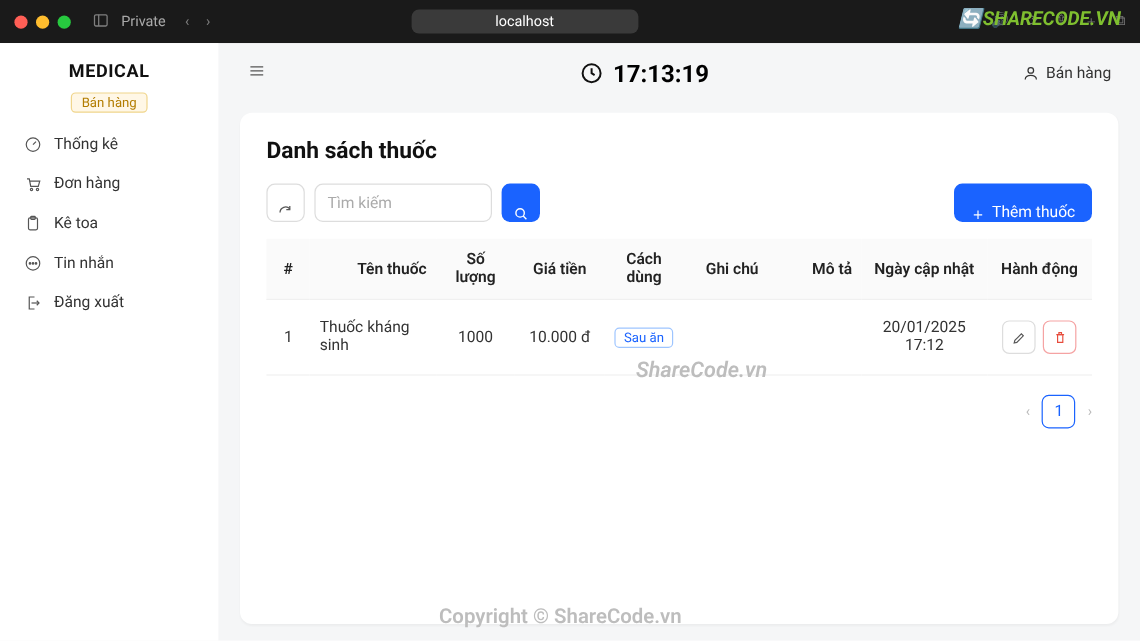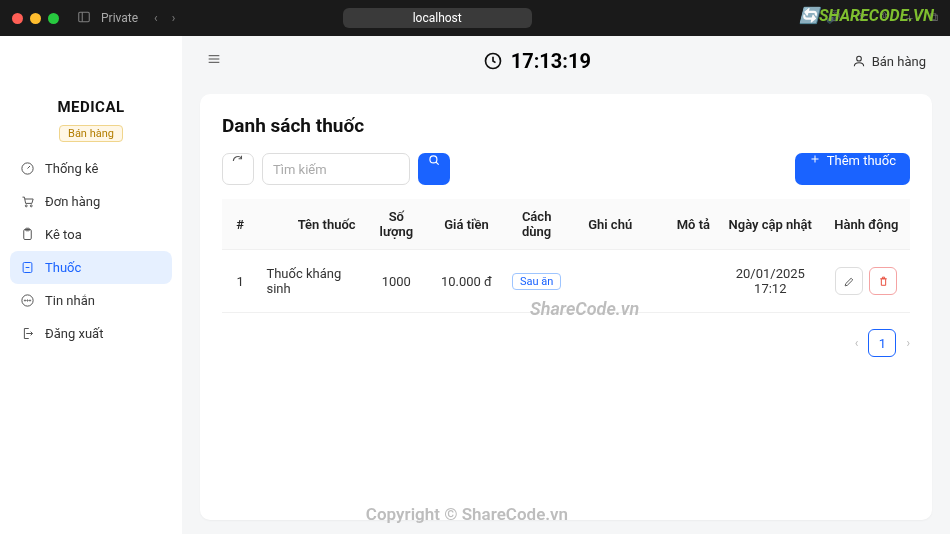--- a/index.html
+++ b/index.html
@@ -14,40 +14,40 @@
   .dot.green { background: #27c93f; }
   .chrome .sidebar-btn { margin-left: 8px; opacity: .7; }
   .chrome .private { opacity: .8; }
   .chrome .nav-arrows { margin-left: 6px; display:flex; gap:14px; opacity:.55;}
   .chrome .url { flex:0 0 auto; margin: 0 auto; background: #3a3a3a; padding: 3px 70px; border-radius: 6px; font-size: 12px; color:#fff; position:relative; left:10px;}
   .chrome .right-icons { display:flex; gap:14px; opacity:.5; margin-left:auto; }
 
   
   .app { display: flex; height: calc(534px - 36px); background: #f5f6f7; }
   .sidebar { width: 182px; background: #fff; padding: 14px 10px; display:flex; flex-direction:column; }
-  .brand { text-align: center; font-weight: 700; font-size: 15px; letter-spacing: .5px; color:#111; margin-bottom:6px;margin-top:48px;}
+  .brand { text-align: center; font-weight: 700; font-size: 15px; letter-spacing: .5px; color:#111; margin-bottom:6px;}
   .sales-tag { display:inline-block; background:#fff7e6; border:1px solid #f0d58c; color:#b37d00; font-size:11px; padding:1px 8px; border-radius:4px; margin: 0 auto 10px; }
   .menu { list-style:none; }
   .menu li { display:flex; align-items:center; gap:10px; padding:9px 10px; font-size:13px; color:#333; border-radius:8px; cursor:pointer; }
   .menu li.active { background:#e6f0ff; color:#1a63ff; }
   .menu svg { width:15px; height:15px; stroke:#555; fill:none; stroke-width:1.6; }
   .menu li.active svg { stroke:#1a63ff; }
 
   .main { flex:1; display:flex; flex-direction:column; }
   .topbar { height:50px; display:flex; align-items:center; justify-content:space-between; padding:0 24px; }
   .clock { display:flex; align-items:center; gap:8px; font-size:20px; font-weight:700; margin:0 auto; }
   .clock svg { width:20px; height:20px; stroke:#111; fill:none; stroke-width:2; }
   .header-right { display:flex; align-items:center; gap:6px; font-size:13px; color:#333; }
   .header-right svg { width:14px; height:14px; stroke:#333; fill:none; stroke-width:1.8;}
   .hamburger svg { width:16px; height:16px; stroke:#555; fill:none; stroke-width:1.6; }
 
   .card { margin: 8px 18px 14px 18px; background:#fff; border-radius:10px; padding:20px 22px; flex:1; box-shadow: 0 1px 2px rgba(0,0,0,.04);}
   .card h2 { font-size:19px; font-weight:700; margin-bottom:16px; color:#111;}
   .toolbar { display:flex; align-items:center; gap:8px; margin-bottom:14px;}
-  .btn { display:flex; align-items:flex-start; justify-content:center; border-radius:7px; cursor:pointer; font-size:13px; }
+  .btn { display:flex; align-items:flex-end; justify-content:center; border-radius:7px; cursor:pointer; font-size:13px; }
   .btn-refresh { width:32px; height:32px; border:1px solid #ddd; background:#fff;}
   .btn-refresh svg{width:14px;height:14px;stroke:#555;fill:none;stroke-width:1.8;}
   .search-input { height:32px; width:148px; border:1px solid #ddd; border-radius:7px; padding:0 10px; font-size:13px; color:#333;}
   .search-input::placeholder{color:#aaa;}
   .btn-search { width:32px; height:32px; background:#1a63ff; color:#fff;}
   .btn-search svg{width:14px;height:14px;stroke:#fff;fill:none;stroke-width:2;}
   .btn-add { margin-left:auto; height:32px; padding:0 14px; background:#1a63ff; color:#fff; gap:6px;}
   .btn-add svg{width:12px;height:12px;stroke:#fff;stroke-width:2;}
 
   table { width:100%; border-collapse:collapse; font-size:13px;}
@@ -118,27 +118,20 @@
             <circle cx="18" cy="19" r="1.5"></circle>
           </svg>
         <span>Đơn hàng</span>
       </li>
       <li>
         <svg viewBox="0 0 24 24">
             <rect x="6" y="4" width="12" height="16" rx="2"></rect>
             <rect x="9" y="2" width="6" height="4" rx="1"></rect>
           </svg>
         <span>Kê toa</span>
-      </li>
-      <li class="active">
-        <svg viewBox="0 0 24 24">
-            <rect x="5" y="4" width="14" height="16" rx="2"></rect>
-            <line x1="9" y1="12" x2="15" y2="12"></line>
-          </svg>
-        <span>Thuốc</span>
       </li>
       <li>
         <svg viewBox="0 0 24 24">
             <circle cx="12" cy="12" r="9"></circle>
             <circle cx="12" cy="12" r="1"></circle>
             <circle cx="8" cy="12" r="1"></circle>
             <circle cx="16" cy="12" r="1"></circle>
           </svg>
         <span>Tin nhắn</span>
       </li>

